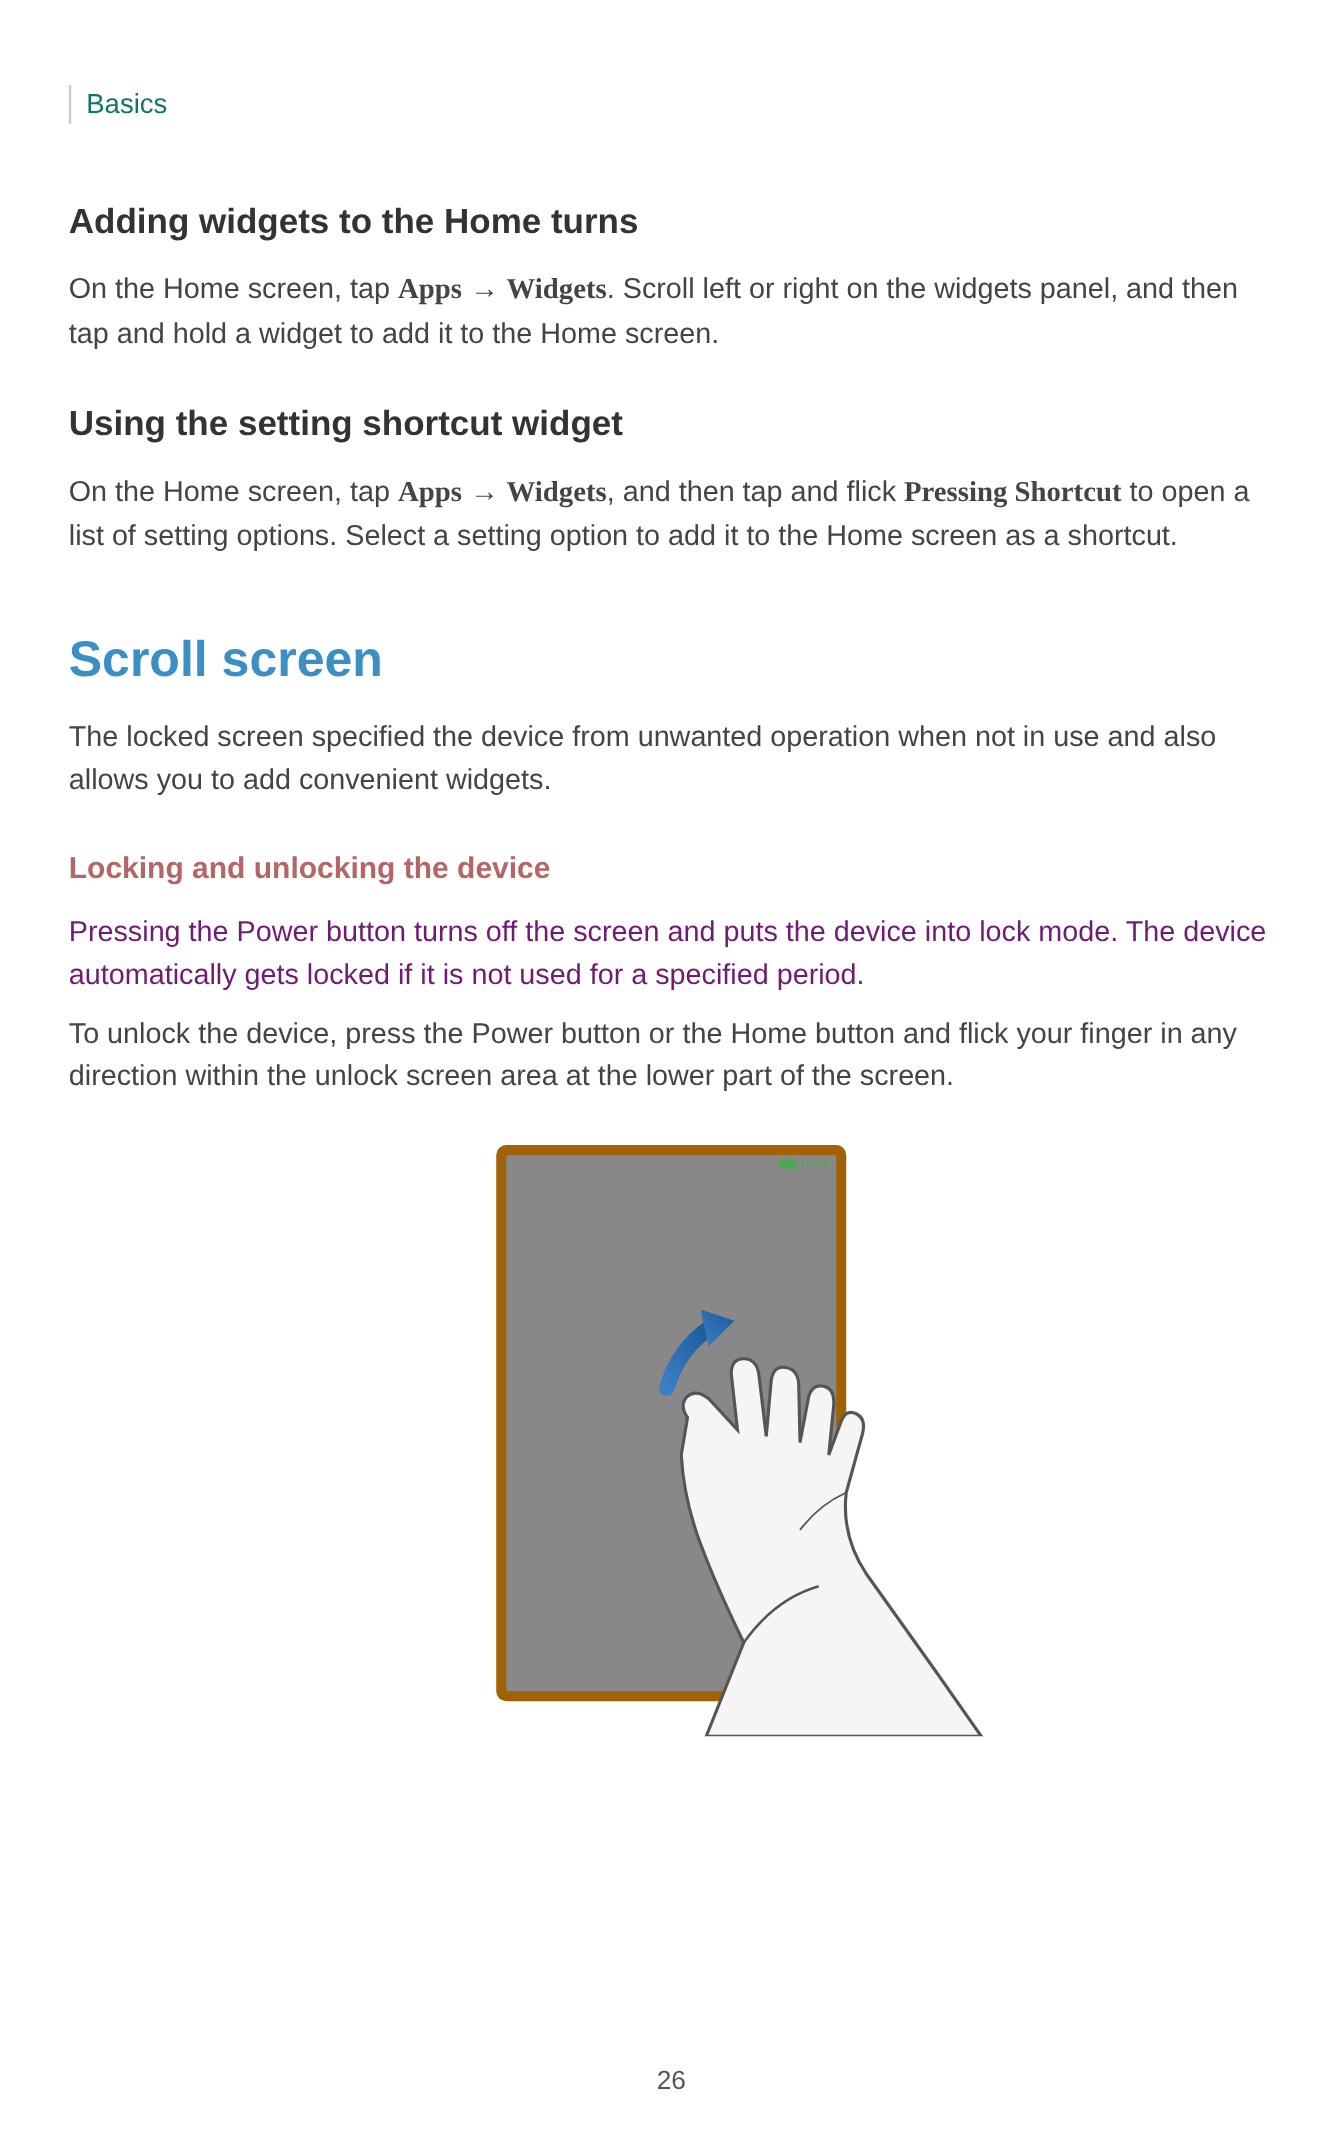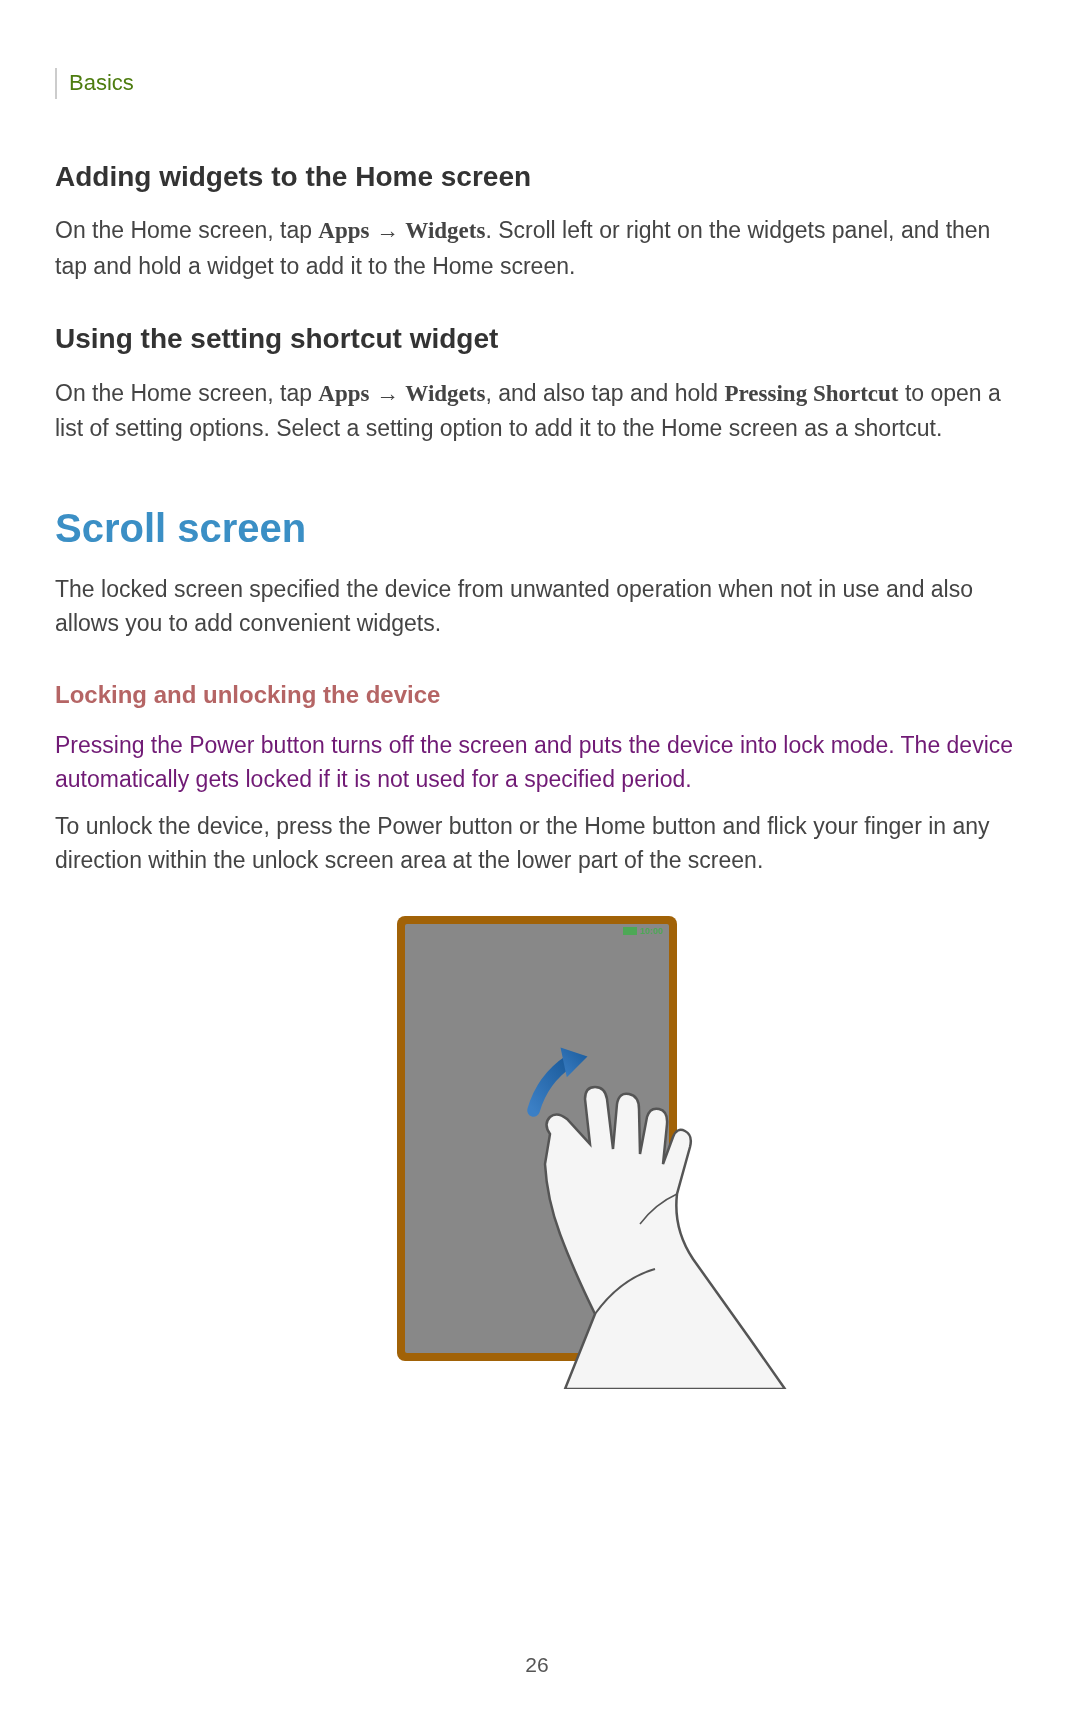--- a/index.html
+++ b/index.html
@@ -9,21 +9,21 @@
     }
     body {
       width: 1074px;
       height: 1719px;
       background: #ffffff;
       font-family: -apple-system, BlinkMacSystemFont, "Segoe UI", "Helvetica Neue", Arial, sans-serif;
       position: relative;
       padding: 68px 55px 40px 55px;
     }
     .page-header {
-      color: #4d7c0f;
+      color: #0f766e;
       font-size: 22px;
       font-weight: 400;
       margin-bottom: 60px;
       padding-left: 12px;
       border-left: 2px solid #cccccc;
       line-height: 1.4;
     }
     .heading-3 {
       color: #333333;
       font-size: 28px;
@@ -132,28 +132,28 @@
       color: #555555;
       font-size: 21px;
       font-weight: 400;
     }
   </style>
 </head>
 <body>
 
 <div class="page-header">Basics</div>
 
-<h3 class="heading-3">Adding widgets to the Home screen</h3>
+<h3 class="heading-3">Adding widgets to the Home turns</h3>
 <p class="body-text">
   <span>On the Home screen, tap </span><span class="bold-span">Apps</span><span class="arrow"> → </span><span class="bold-span">Widgets</span><span>. Scroll left or right on the widgets panel, and then tap and hold a widget to add it to the Home screen.</span>
 </p>
 
 <h3 class="heading-3">Using the setting shortcut widget</h3>
 <p class="body-text">
-  <span>On the Home screen, tap </span><span class="bold-span">Apps</span><span class="arrow"> → </span><span class="bold-span">Widgets</span><span>, and also tap and hold </span><span class="bold-span">Pressing Shortcut</span><span> to open a list of setting options. Select a setting option to add it to the Home screen as a shortcut.</span>
+  <span>On the Home screen, tap </span><span class="bold-span">Apps</span><span class="arrow"> → </span><span class="bold-span">Widgets</span><span>, and then tap and flick </span><span class="bold-span">Pressing Shortcut</span><span> to open a list of setting options. Select a setting option to add it to the Home screen as a shortcut.</span>
 </p>
 
 <h1 class="heading-1">Scroll screen</h1>
 <p class="body-text">The locked screen specified the device from unwanted operation when not in use and also allows you to add convenient widgets.</p>
 
 <h2 class="heading-2">Locking and unlocking the device</h2>
 <p class="body-text-2">Pressing the Power button turns off the screen and puts the device into lock mode. The device automatically gets locked if it is not used for a specified period.</p>
 <p class="body-text">To unlock the device, press the Power button or the Home button and flick your finger in any direction within the unlock screen area at the lower part of the screen.</p>
 
 <div class="device-illustration">

